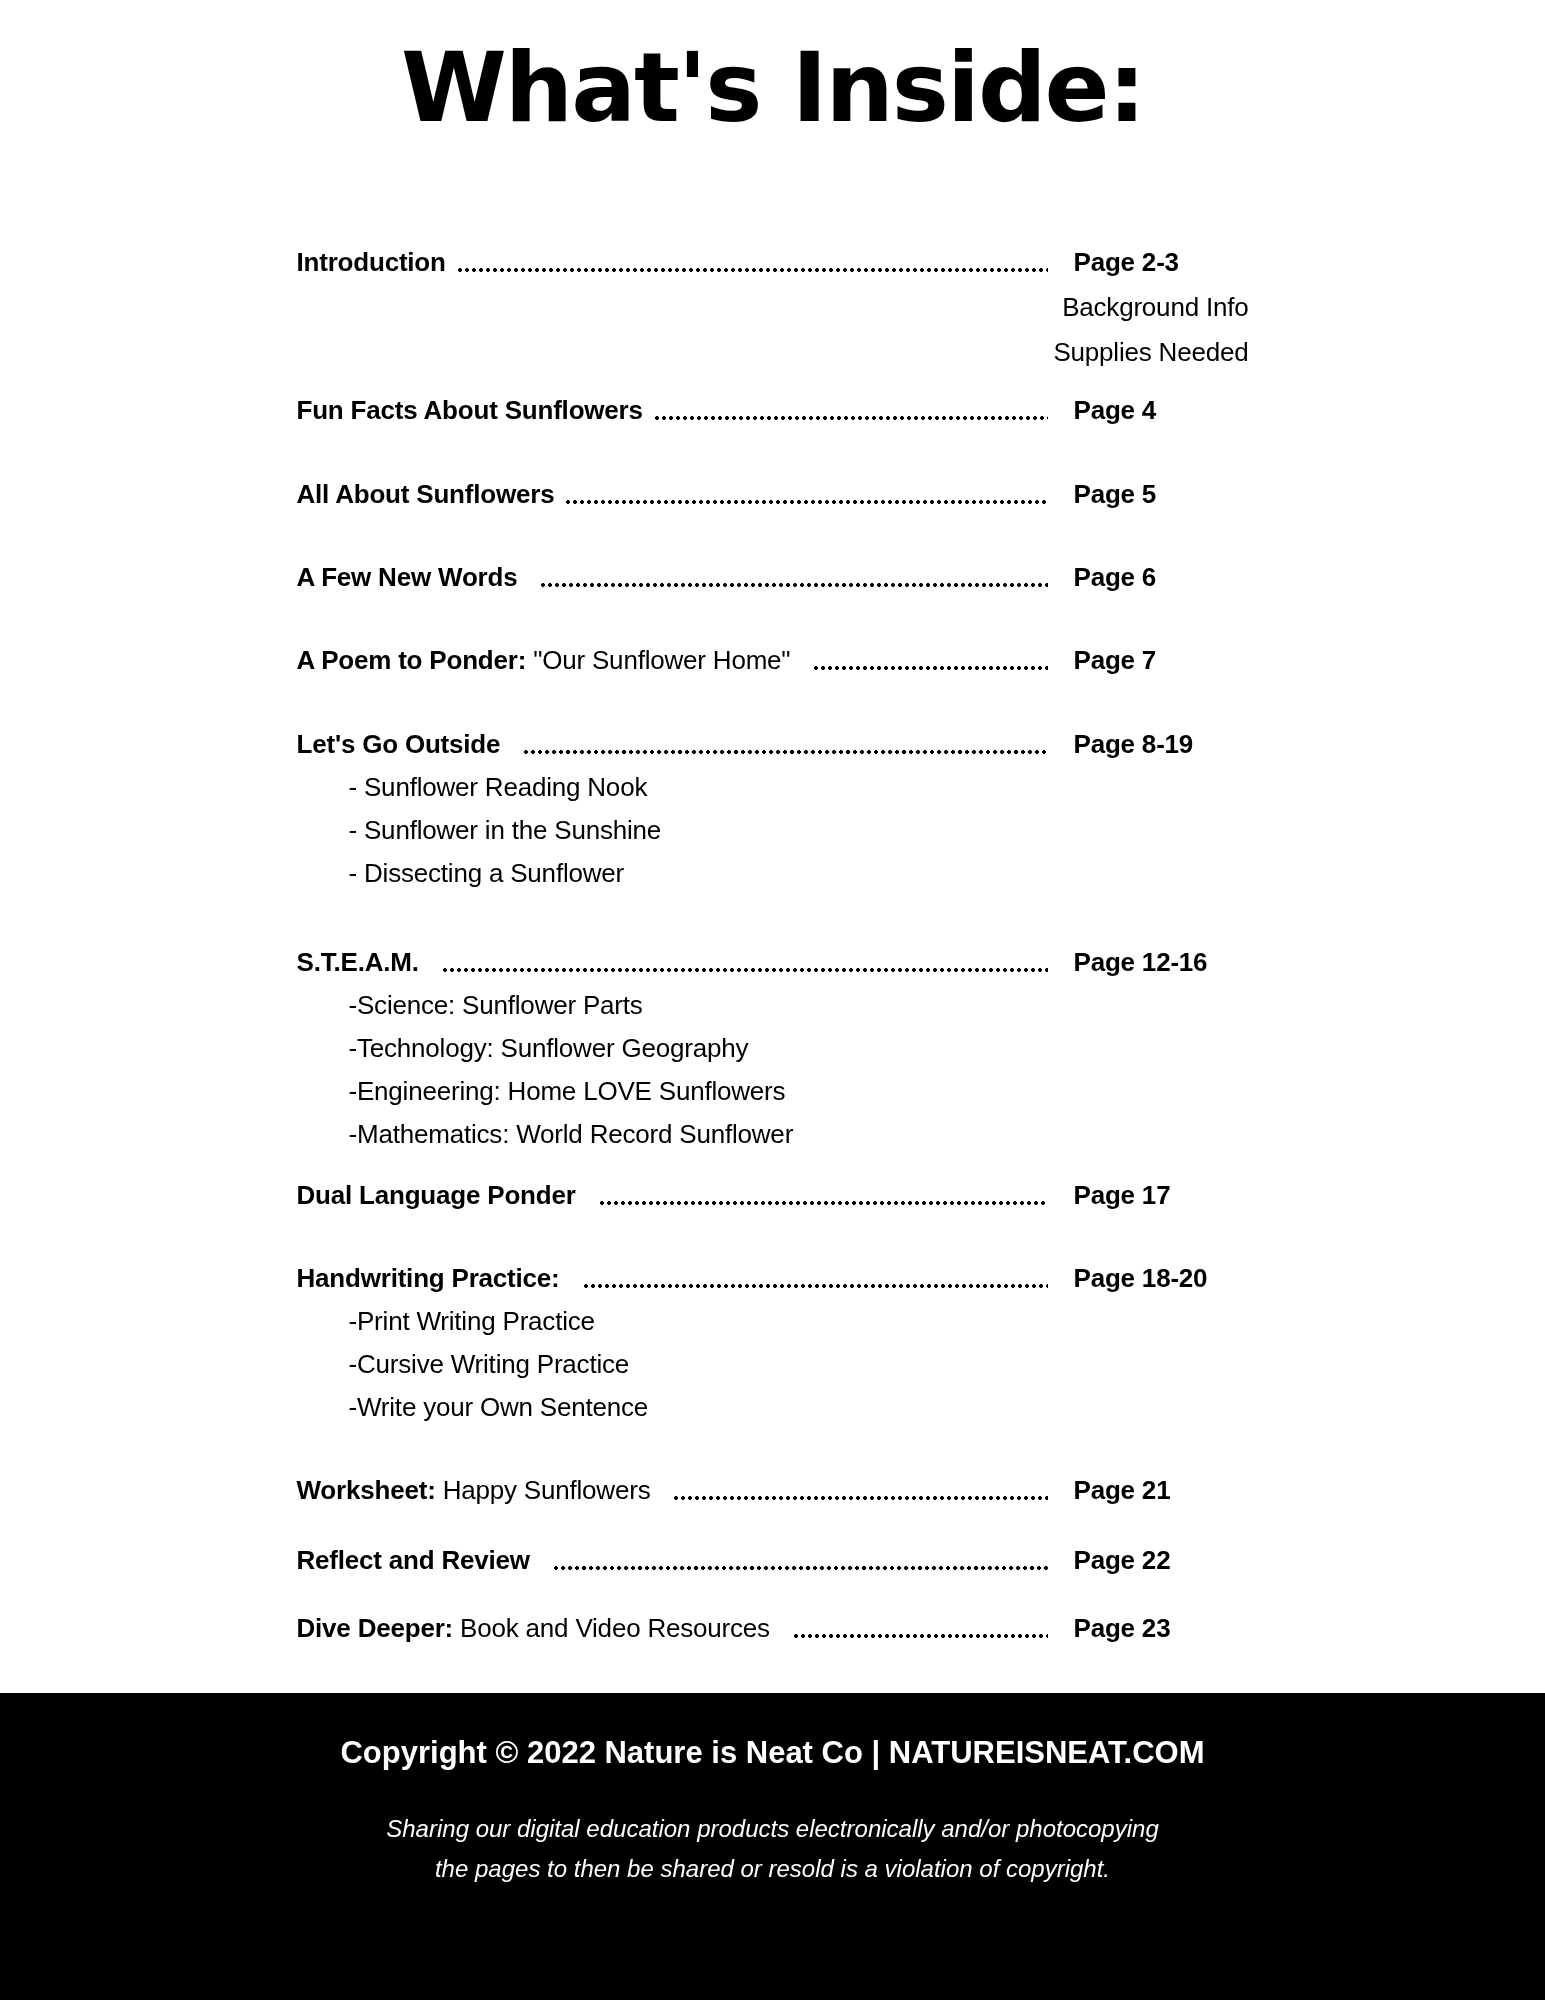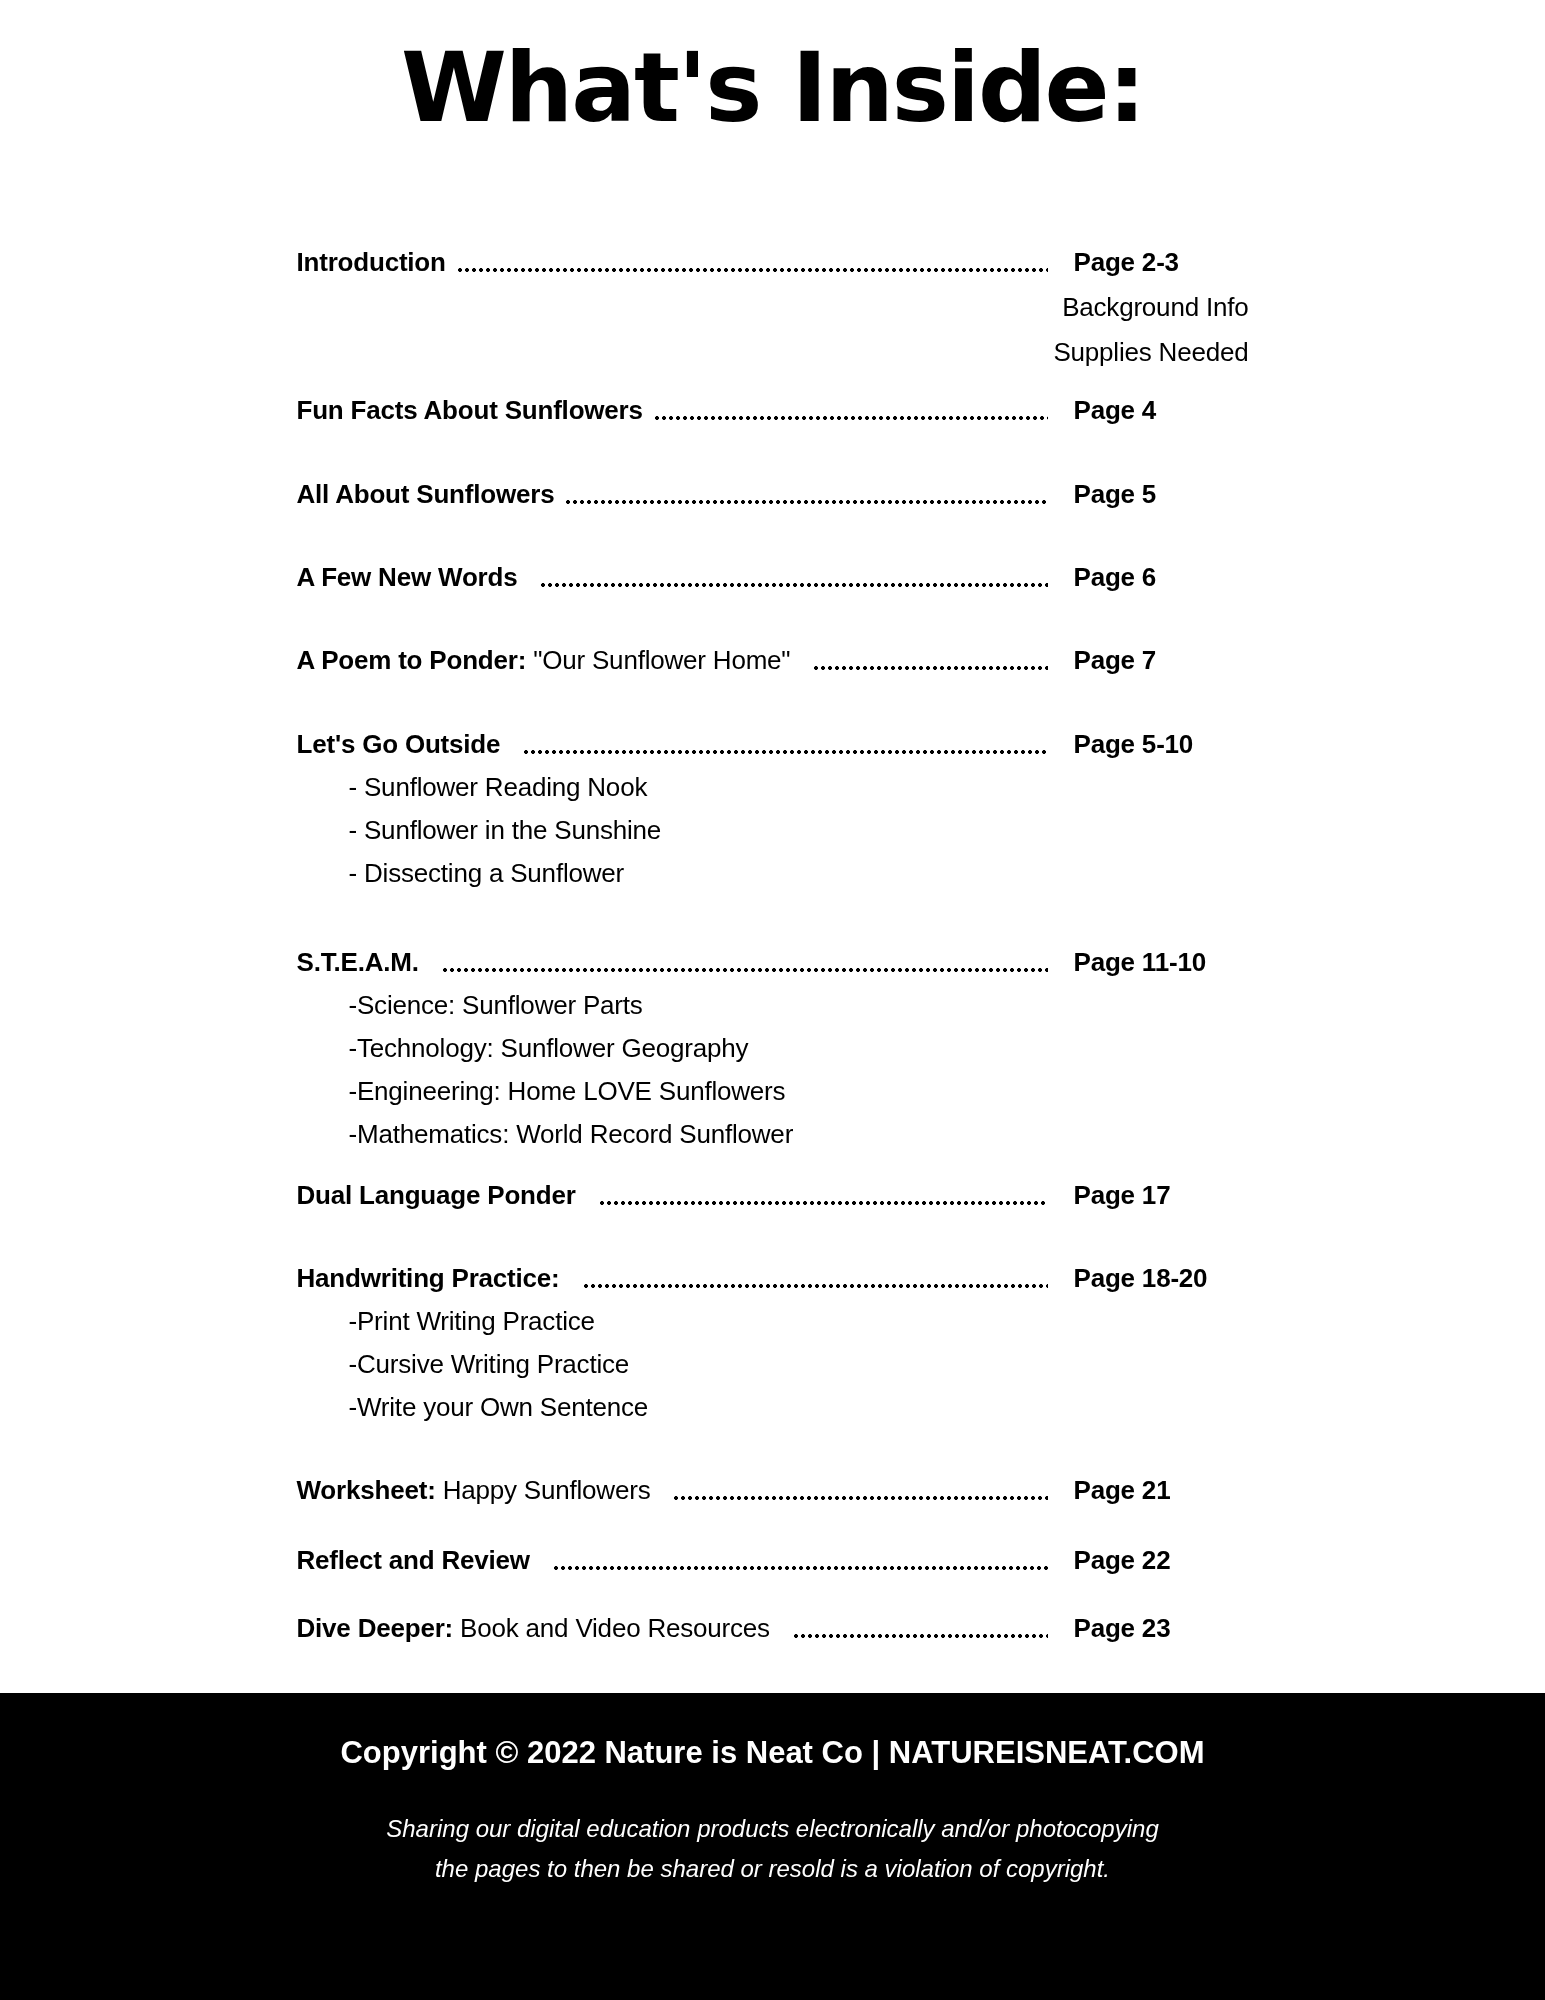--- a/index.html
+++ b/index.html
@@ -122,32 +122,32 @@
         <span class="toc-label"><b>A Poem to Ponder:</b><span> "Our Sunflower Home"</span></span>
         <span class="leader" style="margin-left:24px"></span>
         <span class="page-num">Page 7</span>
       </div>
     </div>
 
     <div class="toc-group" style="margin-top:51px">
       <div class="toc-row">
         <span class="toc-label"><b>Let's Go Outside</b></span>
         <span class="leader" style="margin-left:24px"></span>
-        <span class="page-num">Page 5-10</span>
+        <span class="page-num">Page 8-19</span>
       </div>
       <div class="sub">- Sunflower Reading Nook</div>
       <div class="sub">- Sunflower in the Sunshine</div>
       <div class="sub">- Dissecting a Sunflower</div>
     </div>
 
     <div class="toc-group" style="margin-top:56px">
       <div class="toc-row">
         <span class="toc-label"><b>S.T.E.A.M.</b></span>
         <span class="leader" style="margin-left:24px"></span>
-        <span class="page-num">Page 11-10</span>
+        <span class="page-num">Page 12-16</span>
       </div>
       <div class="sub">-Science:  Sunflower Parts</div>
       <div class="sub">-Technology:  Sunflower Geography</div>
       <div class="sub">-Engineering: Home LOVE Sunflowers</div>
       <div class="sub">-Mathematics: World Record Sunflower</div>
     </div>
 
     <div class="toc-group" style="margin-top:28px">
       <div class="toc-row">
         <span class="toc-label"><b>Dual Language Ponder</b></span>

